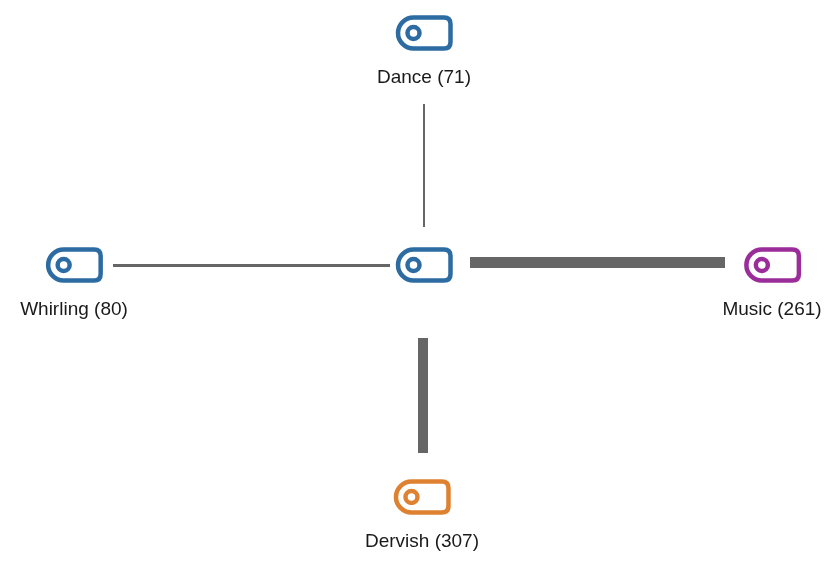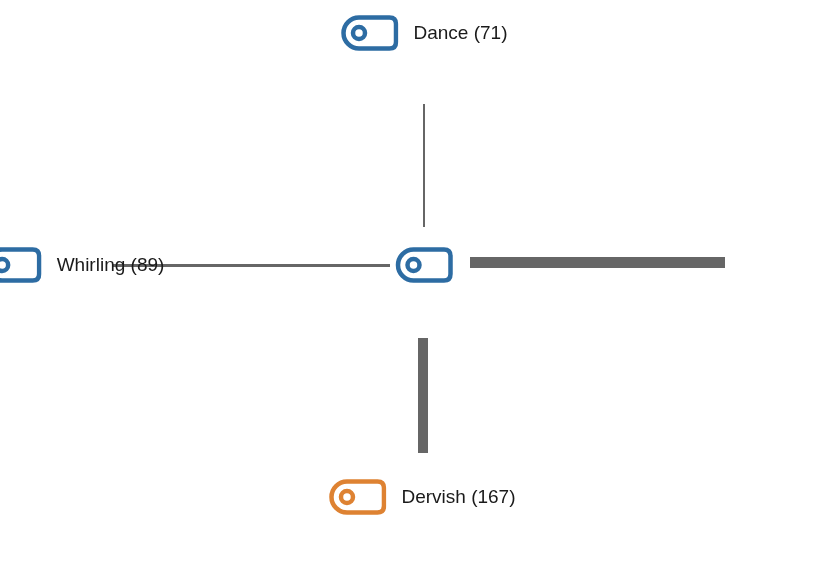--- a/index.html
+++ b/index.html
@@ -13,21 +13,21 @@
     height: 564px;
     background: #ffffff;
     overflow: hidden;
     font-family: "Liberation Sans", "DejaVu Sans", sans-serif;
   }
 
   
   .node {
     position: absolute;
     display: flex;
-    flex-direction: row;
+    flex-direction: column;
     align-items: center;
     gap: 15px;
     transform: translateX(-50%);
     cursor: pointer;
   }
   .node-label {
     font-size: 19px;
     line-height: 1.15;
     color: #1a1a1a;
     white-space: nowrap;
@@ -72,36 +72,45 @@
     <div class="node-label">Dance (71)</div>
   </div>
 
   <div class="node node-whirling">
     <svg class="tag-icon" width="58" height="36" viewBox="0 0 58 36" aria-hidden="true">
       <g fill="none" stroke-width="4.5" stroke-linejoin="round" stroke="#2d6ca3">
         <path d="M 18.5 2.5 H 49 Q 55.5 2.5 55.5 9 V 27 Q 55.5 33.5 49 33.5 H 18.5 A 15.5 15.5 0 0 1 18.5 2.5 Z"></path>
         <circle cx="18.5" cy="18" r="6"></circle>
       </g>
     </svg>
-    <div class="node-label">Whirling (89)</div>
+    <div class="node-label">Whirling (80)</div>
   </div>
 
   <div class="node node-ritueller">
     <svg class="tag-icon" width="58" height="36" viewBox="0 0 58 36" aria-hidden="true">
       <g fill="none" stroke-width="4.5" stroke-linejoin="round" stroke="#2d6ca3">
         <path d="M 18.5 2.5 H 49 Q 55.5 2.5 55.5 9 V 27 Q 55.5 33.5 49 33.5 H 18.5 A 15.5 15.5 0 0 1 18.5 2.5 Z"></path>
         <circle cx="18.5" cy="18" r="6"></circle>
       </g>
     </svg>
   </div>
 
+  <div class="node node-music">
+    <svg class="tag-icon" width="58" height="36" viewBox="0 0 58 36" aria-hidden="true">
+      <g fill="none" stroke-width="4.5" stroke-linejoin="round" stroke="#9b2d9b">
+        <path d="M 18.5 2.5 H 49 Q 55.5 2.5 55.5 9 V 27 Q 55.5 33.5 49 33.5 H 18.5 A 15.5 15.5 0 0 1 18.5 2.5 Z"></path>
+        <circle cx="18.5" cy="18" r="6"></circle>
+      </g>
+    </svg>
+    <div class="node-label">Music (261)</div>
+  </div>
 
   <div class="node node-dervish">
     <svg class="tag-icon" width="58" height="36" viewBox="0 0 58 36" aria-hidden="true">
       <g fill="none" stroke-width="4.5" stroke-linejoin="round" stroke="#de8232">
         <path d="M 18.5 2.5 H 49 Q 55.5 2.5 55.5 9 V 27 Q 55.5 33.5 49 33.5 H 18.5 A 15.5 15.5 0 0 1 18.5 2.5 Z"></path>
         <circle cx="18.5" cy="18" r="6"></circle>
       </g>
     </svg>
-    <div class="node-label">Dervish (167)</div>
+    <div class="node-label">Dervish (307)</div>
   </div>
 
 </div>
 
 </body></html>

